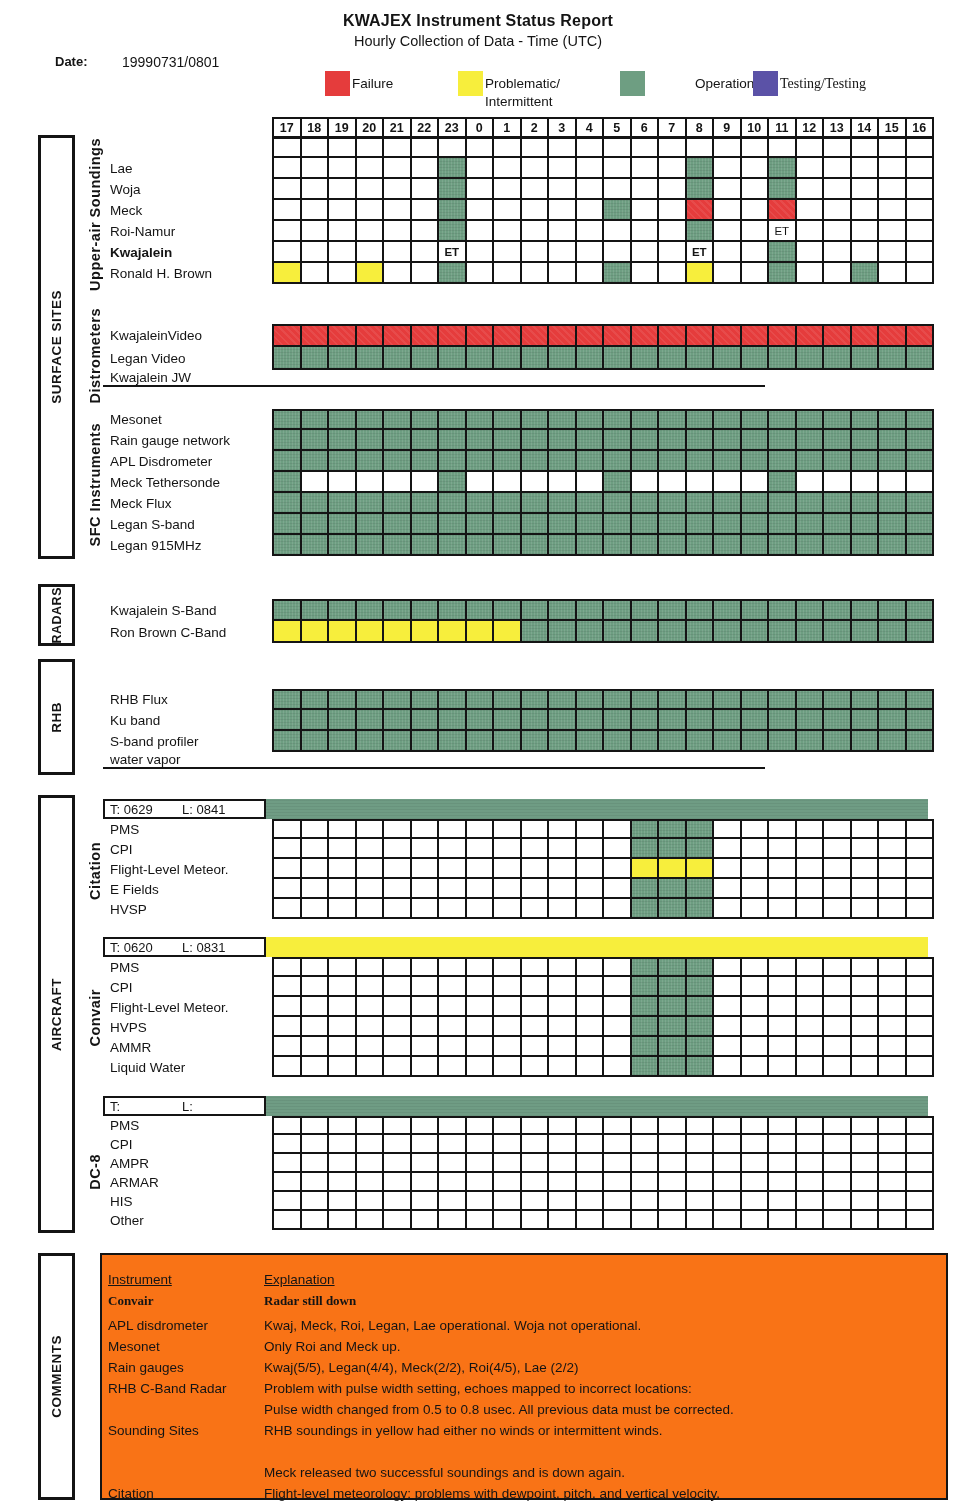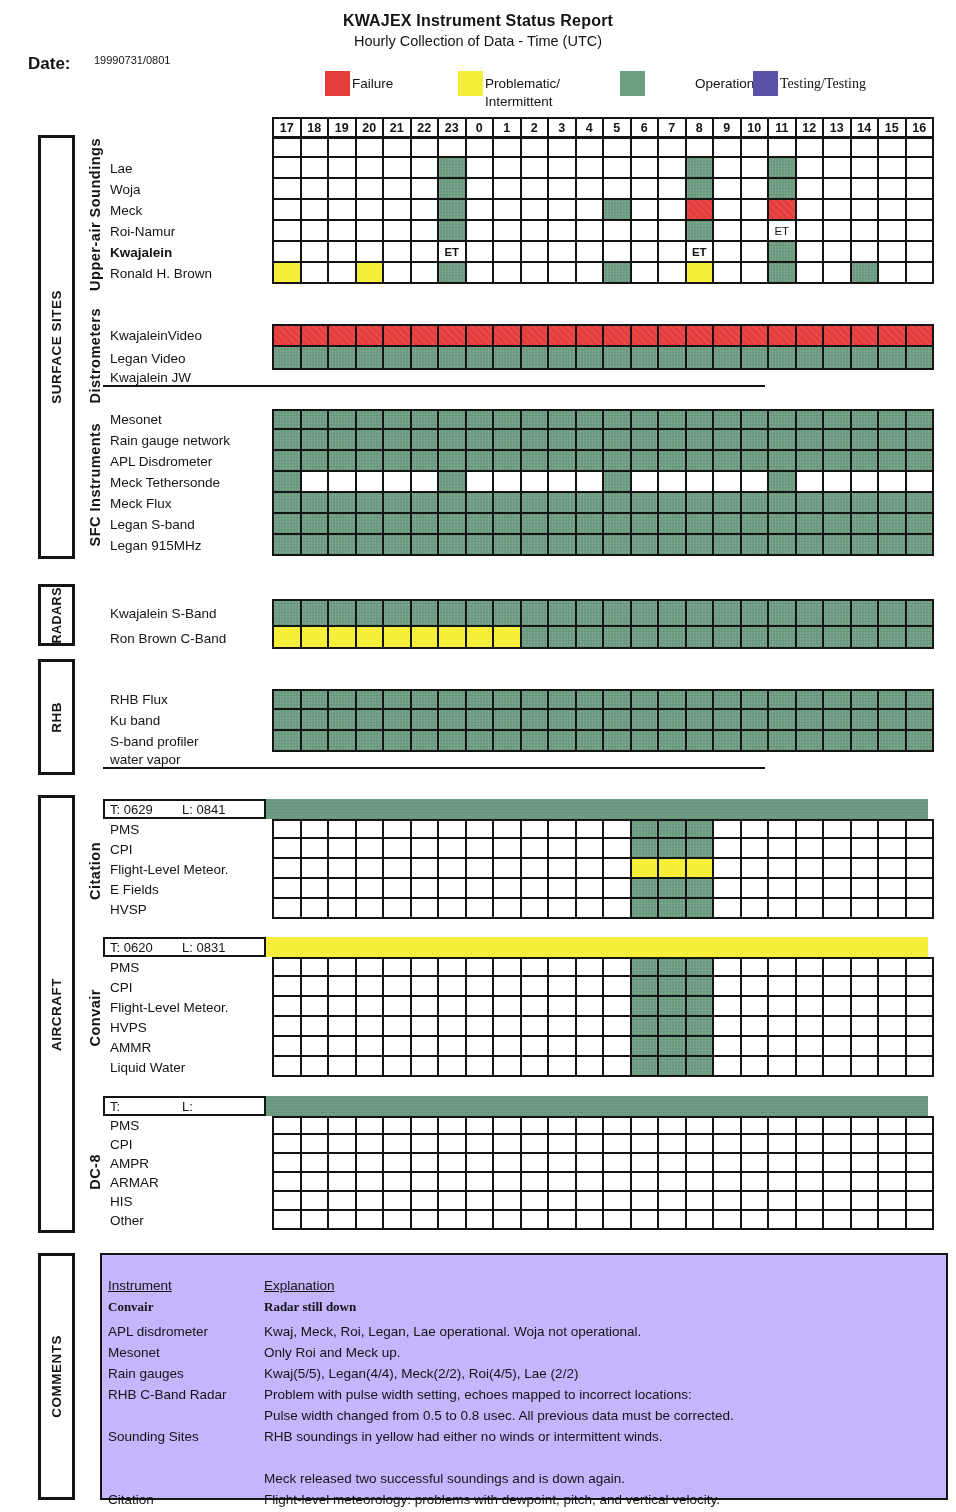--- a/index.html
+++ b/index.html
@@ -4,22 +4,22 @@
 <style>
   html,body { margin:0; padding:0; background:#e9e9e9; }
   * { box-sizing:border-box; }
   .page {
     position:relative; width:956px; height:1512px; background:#ffffff;
     font-family:"Liberation Sans", sans-serif; color:#141414; overflow:hidden;
   }
   .title { position:absolute; top:12px; left:0; width:100%; text-align:center;
            font-size:16px; font-weight:bold; letter-spacing:0.2px; }
   .subtitle { position:absolute; top:33px; left:0; width:100%; text-align:center; font-size:14.5px; }
-  .date-label { position:absolute; top:54px; left:28px; font-size:17px; font-weight:bold; }
-  .date-value { position:absolute; top:54px; left:94px; font-size:11px; }
+  .date-label { position:absolute; top:54px; left:55px; font-size:13px; font-weight:bold; }
+  .date-value { position:absolute; top:54px; left:122px; font-size:14px; }
 
   
   .legend-item { position:absolute; top:71px; display:flex; align-items:flex-start; }
   .legend-swatch { width:25px; height:25px; flex:0 0 25px; }
   .legend-text { font-size:13.5px; line-height:1.35; padding-top:4px; margin-left:2px; white-space:pre-line; }
   .legend-text.serif { font-family:"Liberation Serif", serif; font-size:14px; }
 
   
   .side-box { position:absolute; left:38px; width:37px; border:3px solid #141414; background:#fff;
               display:flex; align-items:center; justify-content:center; }
@@ -50,21 +50,21 @@
   .tl-box { width:163px; border:2px solid #141414; background:#fff; font-size:13px;
             display:flex; align-items:center; padding-left:5px; }
   .tl-box .tl-t { width:72px; }
   .tl-bar { width:662px; height:20px; }
   .tl-bar.G { background-color:#6f9c84;
               background-image:repeating-linear-gradient(0deg, rgba(0,0,0,0.06) 0 1px, transparent 1px 3px); }
   .tl-bar.Y { background-color:#f7ee3c; }
 
   
   .comments { position:absolute; left:100px; top:1253px; width:848px; height:247px;
-              border:2.5px solid #141414; background:#c4b5fd; padding:20px 0 0 0; font-size:13.5px; }
+              border:2.5px solid #141414; background:#f97316; padding:14px 0 0 0; font-size:13.5px; }
   .c-row { display:flex; line-height:21px; min-height:21px; }
   .c-inst { width:162px; padding-left:6px; flex:0 0 162px; }
   .c-exp { flex:1; padding-right:6px; }
   .c-head span { text-decoration:underline; }
   .c-row.serifbold { font-family:"Liberation Serif", serif; font-weight:bold; font-size:13px; }
   .c-gap { height:4px; }
 </style>
 </head>
 <body>
 
@@ -638,21 +638,21 @@
           <div class="cell G"></div>
           <div class="cell G"></div>
         </div>
       </div>
     </div>
 
   <div class="side-box" style="top:584px; height:62px;">
     <span class="vtext" style="font-size:12.5px">RADARS</span>
   </div>
   <div class="grid-section" id="g-radars" style="top:599px">
-      <div class="row" style="height: 28px; text-align: right;">
+      <div class="row" style="height: 22px; text-align: right;">
         <div class="row-label">Kwajalein S-Band</div>
         <div class="cells">
           <div class="cell G"></div>
           <div class="cell G"></div>
           <div class="cell G"></div>
           <div class="cell G"></div>
           <div class="cell G"></div>
           <div class="cell G"></div>
           <div class="cell G"></div>
           <div class="cell G"></div>

